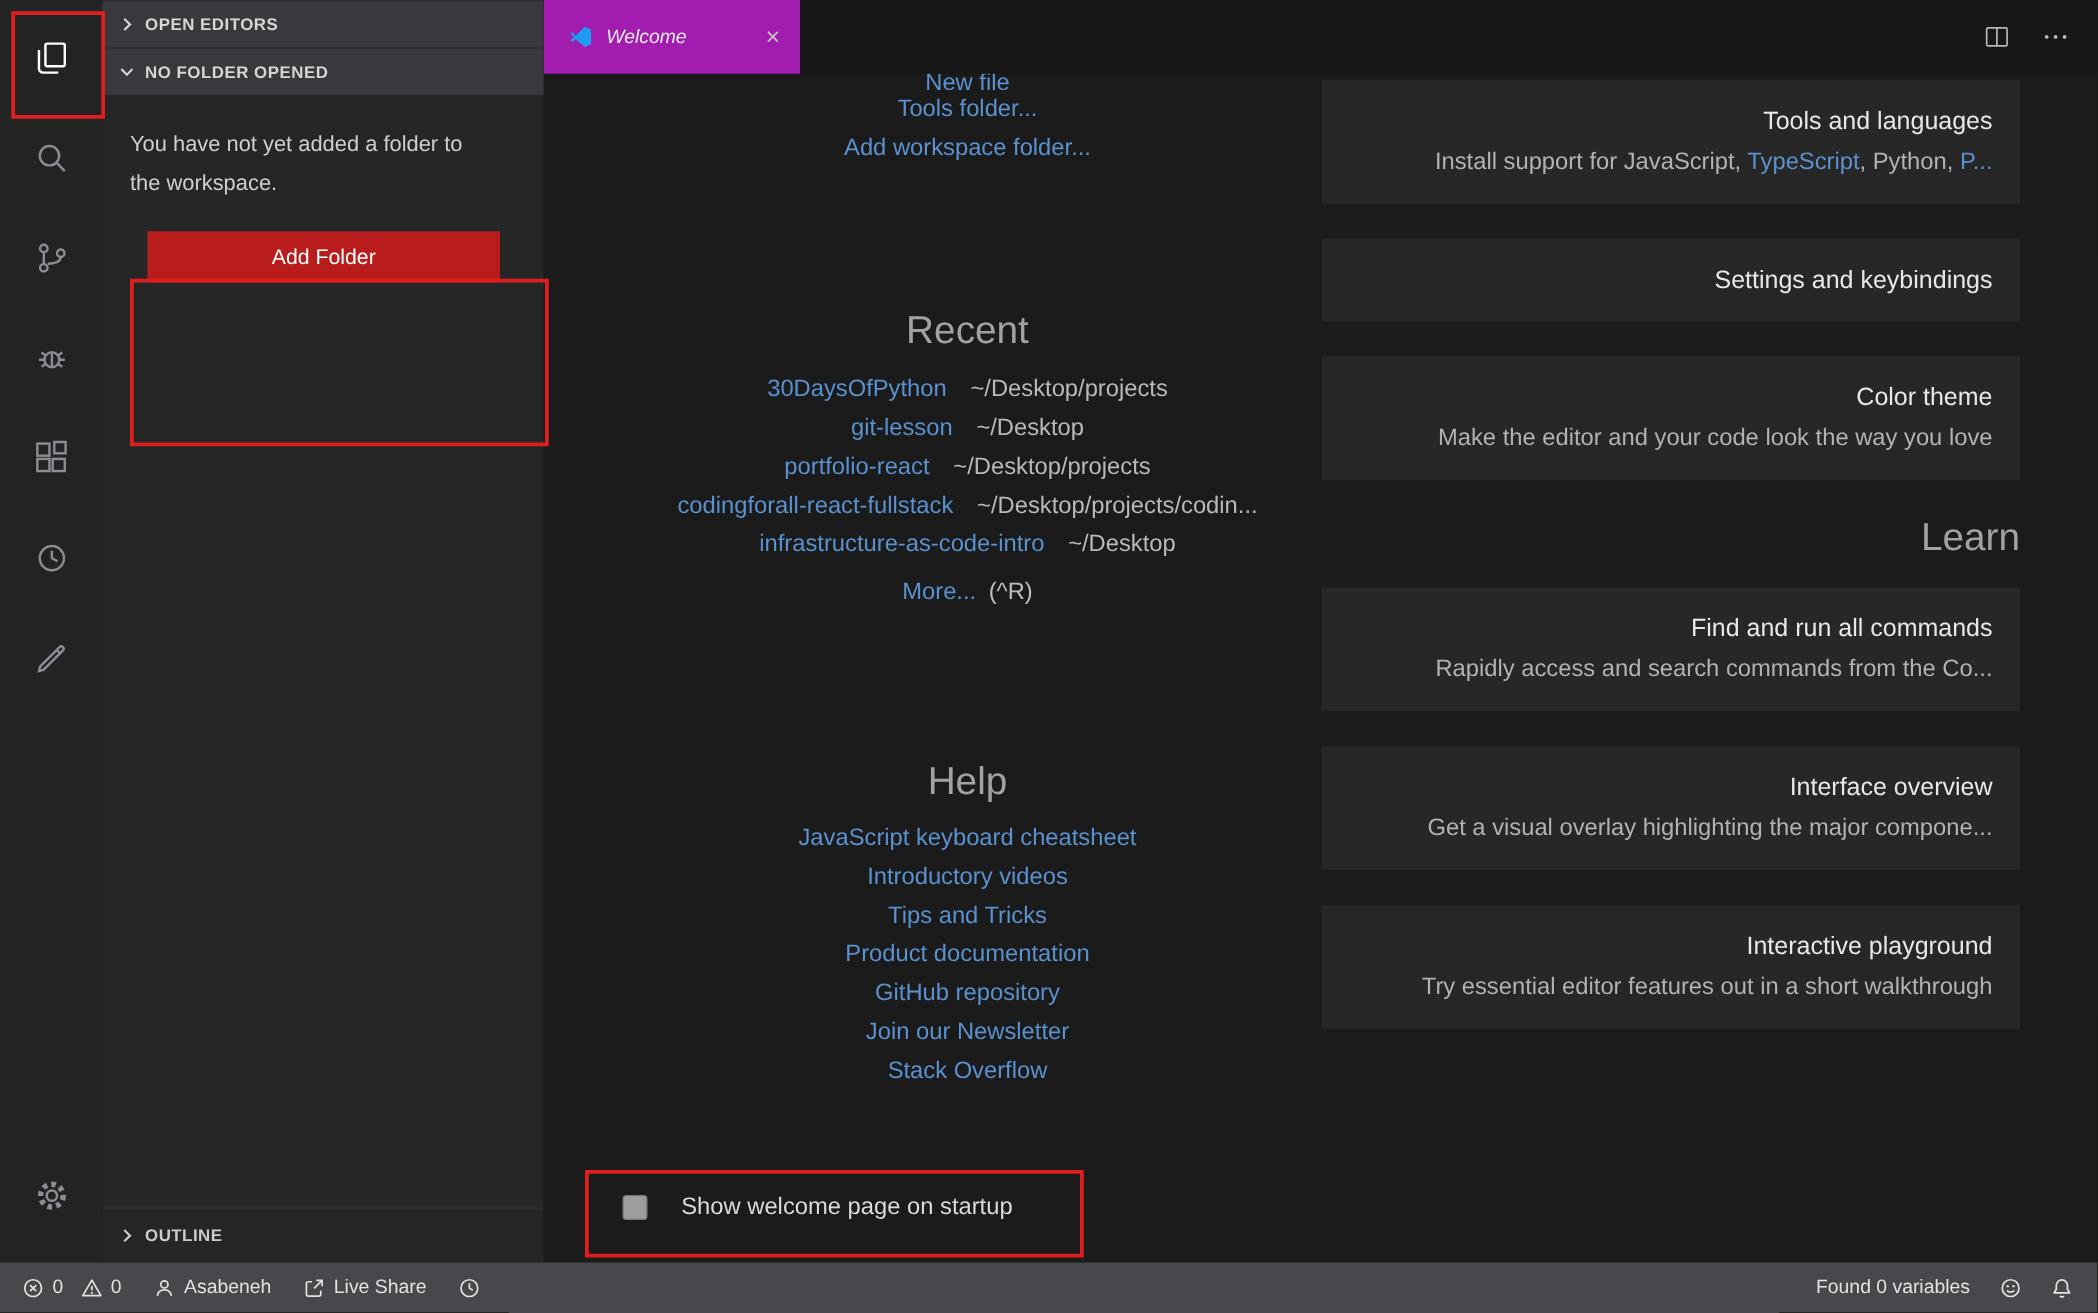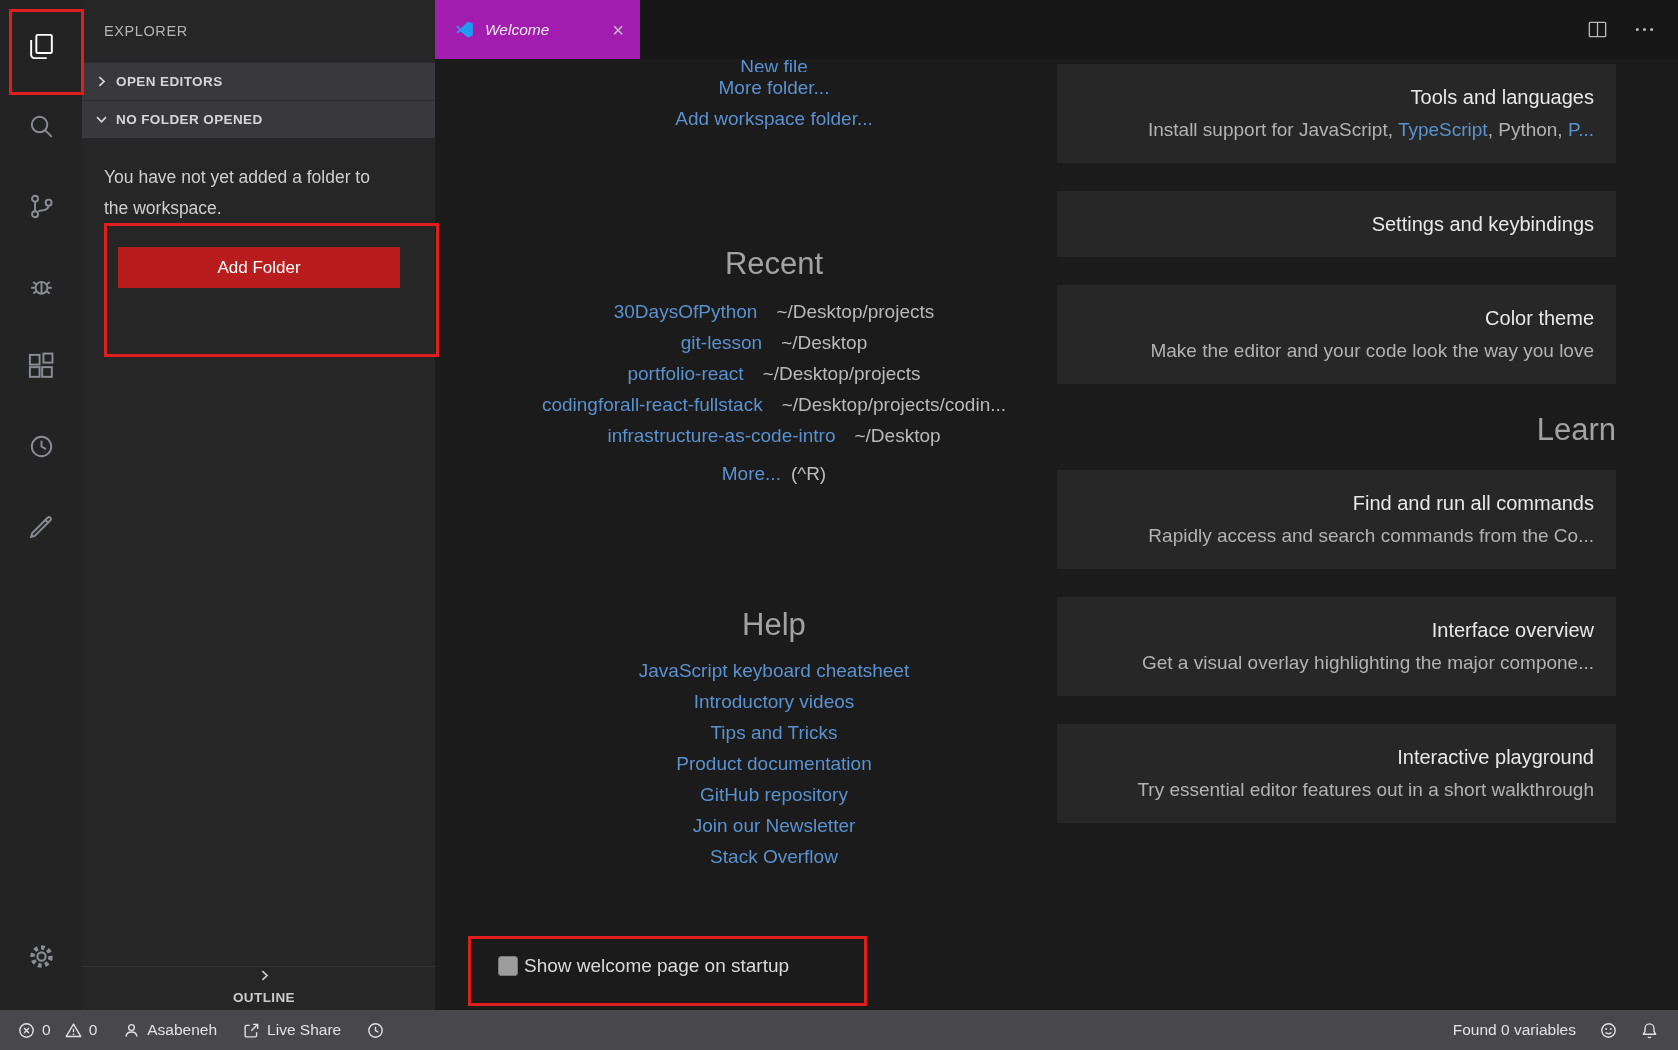--- a/index.html
+++ b/index.html
@@ -15,21 +15,21 @@
   .ab-spacer { flex: 1; }
   .ab-bottom { margin-bottom: 14px; }
 
   
   .sidebar { position: absolute; left: 82px; top: 0; width: 353px; bottom: 40px; background: #262627; }
   .sidebar-title { height: 62px; display: flex; align-items: center; padding-left: 22px; font-size: 14.5px; letter-spacing: .6px; color: #b3b3b3; }
   .section-header { height: 38px; display: flex; align-items: center; gap: 6px; padding-left: 11px; background: #38383d; color: #d6d6d6; font-weight: 700; font-size: 13.5px; letter-spacing: .4px; cursor: pointer; border-top: 1px solid #2d2d30; }
   .section-header svg, .outline-header svg { width: 17px; height: 17px; stroke: currentColor; fill: none; stroke-width: 1.6; flex: none; }
   .empty-msg { margin: 24px 22px 0 22px; font-size: 17.5px; line-height: 31px; color: #cfcfcf; width: 295px; }
   .add-folder-btn { display: block; margin: 23px 0 0 36px; width: 282px; height: 41px; background: #b91c1c; color: #ffffff; border: none; font-size: 17px; font-family: inherit; cursor: pointer; }
-  .outline-header { position: absolute; bottom: 0; left: 0; right: 0; height: 44px; display: flex; align-items: center; gap: 6px; padding-left: 11px; font-weight: 700; font-size: 13.5px; letter-spacing: .4px; color: #cccccc; border-top: 1px solid #333338; cursor: pointer; flex-direction: column; }
+  .outline-header { position: absolute; bottom: 0; left: 0; right: 0; height: 44px; display: flex; align-items: center; gap: 6px; padding-left: 11px; font-weight: 700; font-size: 13.5px; letter-spacing: .4px; color: #cccccc; border-top: 1px solid #333338; cursor: pointer; }
 
   
   .editor { position: absolute; left: 435px; right: 0; top: 0; bottom: 40px; background: #1b1b1b; }
   .tab-bar { height: 59px; background: #171717; display: flex; align-items: stretch; }
   .tab { width: 205px; background: #a21caf; display: flex; align-items: center; padding: 0 16px 0 20px; gap: 11px; cursor: pointer; }
   .tab svg { flex: none; }
   .tab-label { font-size: 15.5px; font-style: italic; color: #e9e9e9; flex: 1; }
   .tab-close { color: #c2c2c2; font-size: 20px; line-height: 1; cursor: pointer; }
   .tab-actions { margin-left: auto; display: flex; align-items: center; gap: 24px; padding-right: 22px; color: #b9b9b9; }
   .tab-actions svg { width: 23px; height: 23px; stroke: currentColor; fill: none; stroke-width: 1.4; cursor: pointer; }
@@ -43,21 +43,21 @@
   .newfile-clip a { display: inline-block; margin-top: -14px; font-size: 19px; text-decoration: underline; }
   .start-link { display: block; font-size: 19px; line-height: 31px; white-space: nowrap; }
   h2.wheading { font-size: 31px; font-weight: 300; color: #a2a2a2; }
   .recent-heading { margin: 112px 0 14px; }
   .recent-row { font-size: 19px; line-height: 31px; white-space: nowrap; }
   .recent-row .path { color: #b9b9b9; margin-left: 19px; }
   .more-row { margin-top: 7px; font-size: 19px; line-height: 31px; }
   .more-row .shortcut { color: #bdbdbd; margin-left: 10px; }
   .help-heading { margin: 118px 0 12px; }
   .help-list a { display: block; font-size: 19px; line-height: 31px; white-space: nowrap; }
-  .startup-row { margin-top: 83px; display: flex; align-items: center; gap: 6px; }
+  .startup-row { margin-top: 83px; display: flex; align-items: center; gap: 27px; }
   .checkbox { width: 20px; height: 20px; border-radius: 3px; background: #9d9d9d; border: 1px solid #7a7a7a; cursor: pointer; flex: none; }
   .startup-label { font-size: 19px; color: #dadada; }
 
   .card { background: #272727; padding: 20px 22px; margin-bottom: 28px; cursor: pointer; }
   .card h3 { font-size: 20px; font-weight: 400; color: #e8e8e8; line-height: 26px; }
   .card p { font-size: 19px; color: #b2b2b2; margin-top: 7px; line-height: 26px; white-space: nowrap; overflow: hidden; }
   .learn-heading { margin: 20px 0 22px; }
 
   
   .status-bar { position: absolute; left: 0; right: 0; bottom: 0; height: 40px; background: #47474c; display: flex; align-items: center; padding: 0 20px 0 18px; color: #e2e2e2; font-size: 15.5px; }
@@ -129,21 +129,20 @@
   <div class="ab-spacer"></div>
   <div class="ab-item ab-bottom">
     <svg viewBox="0 0 24 24">
       <circle cx="12" cy="12" r="7" stroke-width="3.4" stroke-dasharray="2.8 2.6"></circle>
       <circle cx="12" cy="12" r="3.2" stroke-width="1.6"></circle>
     </svg>
   </div>
 </aside>
 
 <aside class="sidebar">
-  <div class="sidebar-title">EXPLORER</div>
 
   <div class="section-header">
     <svg viewBox="0 0 16 16">
         <path d="M6 3.8L10.4 8 6 12.2"></path>
       </svg>
     <span>OPEN EDITORS</span>
   </div>
   <div class="section-header">
     <svg viewBox="0 0 16 16">
         <path d="M3.8 5.8L8 10.2l4.2-4.4"></path>
@@ -184,21 +183,21 @@
       </svg>
     </div>
   </div>
 
   <div class="welcome">
 
     <div class="col-left">
       <div class="newfile-clip">
         <a class="wlink">New file</a>
       </div>
-      <a class="wlink start-link">More folder...</a>
+      <a class="wlink start-link">Tools folder...</a>
       <a class="wlink start-link">Add workspace folder...</a>
 
       <h2 class="wheading recent-heading">Recent</h2>
       <div class="recent-list">
         <div class="recent-row">
           <a class="wlink">30DaysOfPython</a><span class="path">~/Desktop/projects</span>
         </div>
         <div class="recent-row">
           <a class="wlink">git-lesson</a><span class="path">~/Desktop</span>
         </div>

